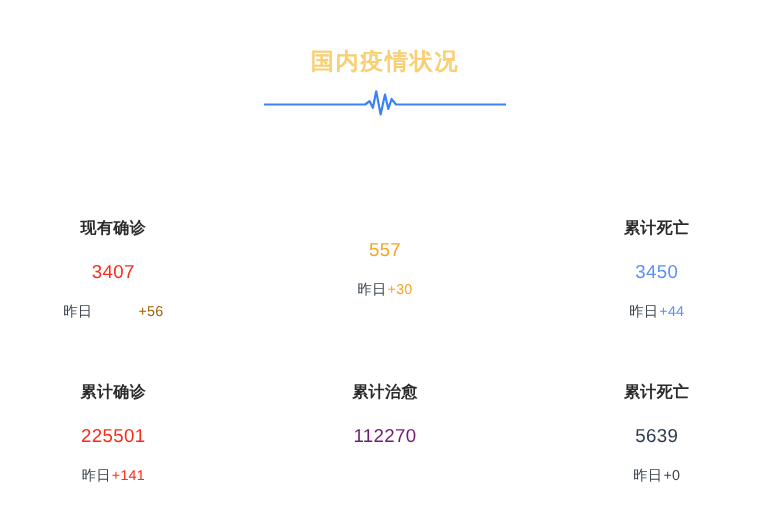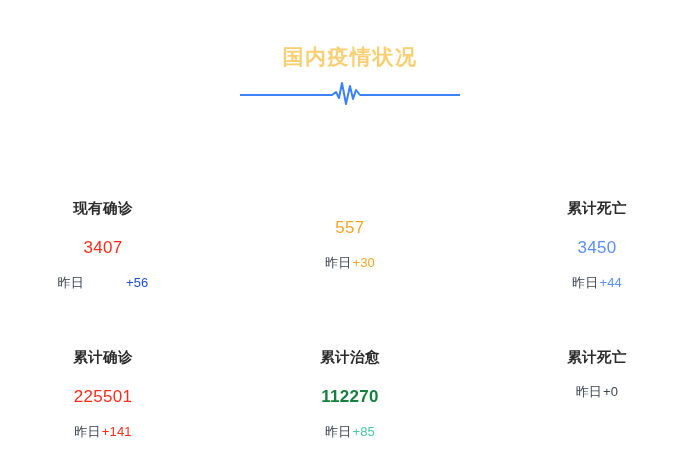--- a/index.html
+++ b/index.html
@@ -128,21 +128,21 @@
 
 
   <div class="stats">
 
     <div class="stat-row row-1">
 
       <div class="stat-cell col-1">
         <div class="stat-label">现有确诊</div>
         <div class="stat-value" style="color: rgb(250, 44, 25);">3407</div>
         <div class="stat-delta">
-          <span>昨日</span><span class="delta-num" style="color: #1d4ed8; margin-left: 41px;">+56</span>
+          <span>昨日</span><span class="delta-num" style="color: #a16207; margin-left: 41px;">+56</span>
         </div>
       </div>
 
       <div class="stat-cell col-2">
         <div class="stat-value" style="color: rgb(245, 166, 35);">557</div>
         <div class="stat-delta">
           <span>昨日</span><span class="delta-num" style="color: rgb(245, 166, 35);">+30</span>
         </div>
       </div>
 
@@ -161,28 +161,26 @@
       <div class="stat-cell col-1">
         <div class="stat-label">累计确诊</div>
         <div class="stat-value" style="color: rgb(250, 44, 25);">225501</div>
         <div class="stat-delta">
           <span>昨日</span><span class="delta-num" style="color: rgb(250, 44, 25); text-align: center;">+141</span>
         </div>
       </div>
 
       <div class="stat-cell col-2">
         <div class="stat-label">累计治愈</div>
-        <div class="stat-value" style="color: #15803d; font-weight: bold;">112270</div>
-        <div class="stat-delta">
-          <span>昨日</span><span class="delta-num" style="color: rgb(69, 203, 160);">+85</span>
-        </div>
+        <div class="stat-value" style="color: #701a75;">112270</div>
       </div>
 
       <div class="stat-cell col-3">
         <div class="stat-label">累计死亡</div>
+        <div class="stat-value" style="color: rgb(47, 59, 82);">5639</div>
         <div class="stat-delta">
           <span>昨日</span><span class="delta-num" style="color: rgb(60, 68, 80);">+0</span>
         </div>
       </div>
 
     </div>
 
   </div>
 
 </div>

